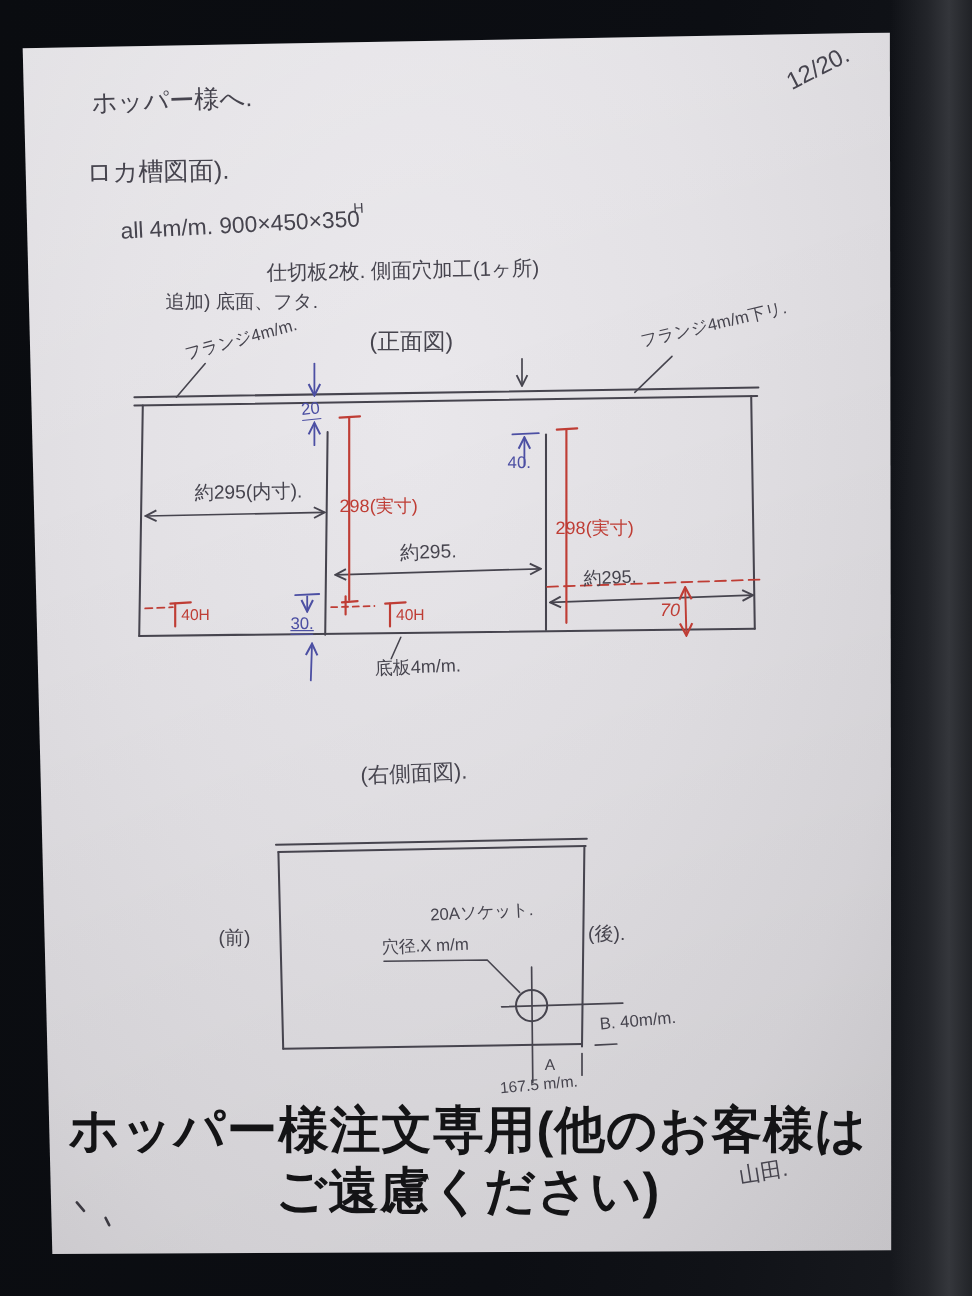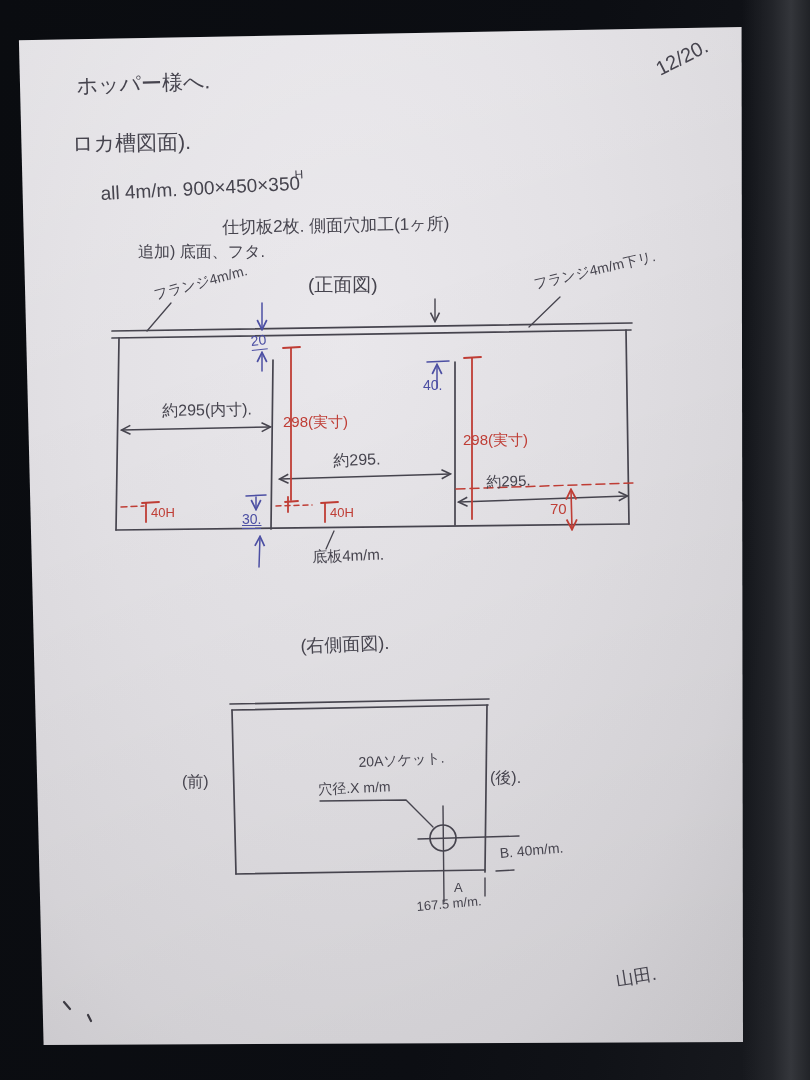--- a/index.html
+++ b/index.html
@@ -141,30 +141,32 @@
   <div class="lbl ink" style="left:308px;top:272px;font-size:19px;">(正面図)</div>
   <div class="lbl ink" style="left:152px;top:287px;font-size:14px;transform:rotate(-15deg);">フランジ4m/m.</div>
   <div class="lbl ink" style="left:532px;top:276px;font-size:14px;transform:rotate(-13deg);">フランジ4m/m下リ.</div>
   <div class="lbl blue bar-u" style="left:250px;top:333px;font-size:14px;transform:rotate(-6deg);">20</div>
   <div class="lbl blue" style="left:423px;top:339px;font-size:14px;margin-top:38px;">40.</div>
   <div class="lbl ink" style="left:162px;top:401px;font-size:16px;transform:rotate(-1deg);">約295(内寸).</div>
   <div class="lbl red" style="left:283px;top:413px;font-size:15px;">298(実寸)</div>
   <div class="lbl red" style="left:463px;top:431px;font-size:15px;">298(実寸)</div>
   <div class="lbl ink" style="left:333px;top:451px;font-size:16px;transform:rotate(-2deg);">約295.</div>
   <div class="lbl ink" style="left:486px;top:473px;font-size:15px;transform:rotate(-2deg);">約295.</div>
-  <div class="lbl red" style="left:550px;top:500px;font-size:15px;">70</div>
+  <div class="lbl red" style="left:550px;top:500px;font-size:15px;font-style:italic;">70</div>
   <div class="lbl red" style="left:151px;top:505px;font-size:13px;">40H</div>
   <div class="lbl blue bar-u" style="left:242px;top:511px;font-size:14px;text-decoration:underline;">30.</div>
   <div class="lbl red" style="left:330px;top:505px;font-size:13px;">40H</div>
   <div class="lbl ink" style="left:312px;top:548px;font-size:15px;transform:rotate(-2deg);">底板4m/m.</div>
 
   <div class="lbl ink" style="left:300px;top:634px;font-size:18px;transform:rotate(-2deg);">(右側面図).</div>
   <div class="lbl ink" style="left:182px;top:772px;font-size:16px;">(前)</div>
   <div class="lbl ink" style="left:490px;top:768px;font-size:16px;">(後).</div>
   <div class="lbl ink" style="left:358px;top:754px;font-size:14px;transform:rotate(-3deg);">20Aソケット.</div>
   <div class="lbl ink" style="left:318px;top:781px;font-size:14px;transform:rotate(-2deg);">穴径.X m/m</div>
   <div class="lbl ink" style="left:499px;top:845px;font-size:14px;transform:rotate(-5deg);">B. 40m/m.</div>
   <div class="lbl ink" style="left:454px;top:880px;font-size:13px;">A</div>
   <div class="lbl ink" style="left:416px;top:899px;font-size:13px;transform:rotate(-5deg);">167.5 m/m.</div>
 
+  <div class="notice">ホッパー様注文専用(他のお客様は
+ご遠慮ください)</div>
   <div class="lbl ink" style="left:614px;top:968px;font-size:18px;transform:rotate(-9deg);">山田.</div>
 
 </div>
 
 </body></html>

